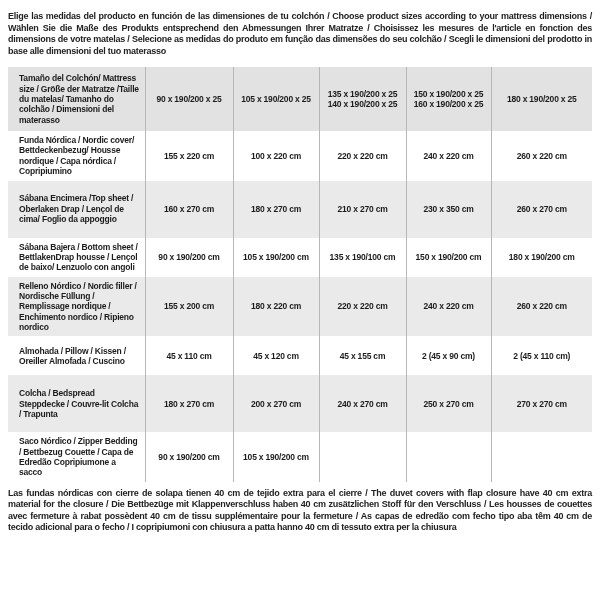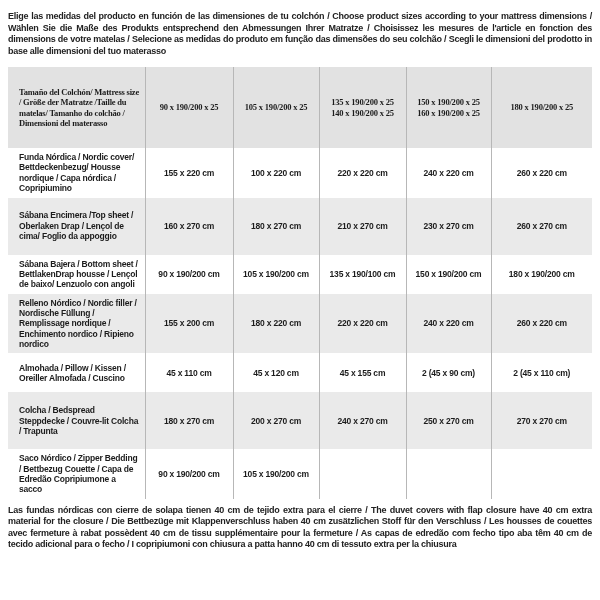--- a/index.html
+++ b/index.html
@@ -38,21 +38,21 @@
   }
   .size-table th.row-label{
     text-align:left;
     padding-left:11px;
   }
   .size-table td{
     text-align:center;
     border-left:1px solid #b7b7b7;
     white-space:pre-line;
   }
-  tr.hdr{background:#e2e2e2;height:81px;font-family:Liberation Serif, serif;}
+  tr.hdr{background:#e2e2e2;height:64px;}
   tr.r-white{background:#ffffff;height:39px;}
   tr.r-gray{background:#eaeaea;height:57px;}
   tr.tall{height:52px;margin-left:44px;}
 </style>
 </head>
 <body>
 
 <div class="page">
 
   <p class="intro">Elige las medidas del producto en función de las dimensiones de tu colchón / Choose product sizes according to your mattress dimensions / Wählen Sie die Maße des Produkts entsprechend den Abmessungen Ihrer Matratze / Choisissez les mesures de l'article en fonction des dimensions de votre matelas / Selecione as medidas do produto em função das dimensões do seu colchão / Scegli le dimensioni del prodotto in base alle dimensioni del tuo materasso</p>
@@ -85,21 +85,21 @@
         <td>220 x 220 cm</td>
         <td>240 x 220 cm</td>
         <td>260 x 220 cm</td>
       </tr>
 
       <tr class="r-gray">
         <th class="row-label">Sábana Encimera /Top sheet / Oberlaken Drap / Lençol de cima/ Foglio da appoggio</th>
         <td>160 x 270 cm</td>
         <td>180 x 270 cm</td>
         <td>210 x 270 cm</td>
-        <td>230 x 270 cm</td>
+        <td>230 x 350 cm</td>
         <td>260 x 270 cm</td>
       </tr>
 
       <tr class="r-white">
         <th class="row-label">Sábana Bajera / Bottom sheet / BettlakenDrap housse / Lençol de baixo/ Lenzuolo con angoli</th>
         <td>90 x 190/200 cm</td>
         <td>105 x 190/200 cm</td>
         <td>135 x 190/100 cm</td>
         <td>150 x 190/200 cm</td>
         <td>180 x 190/200 cm</td>

